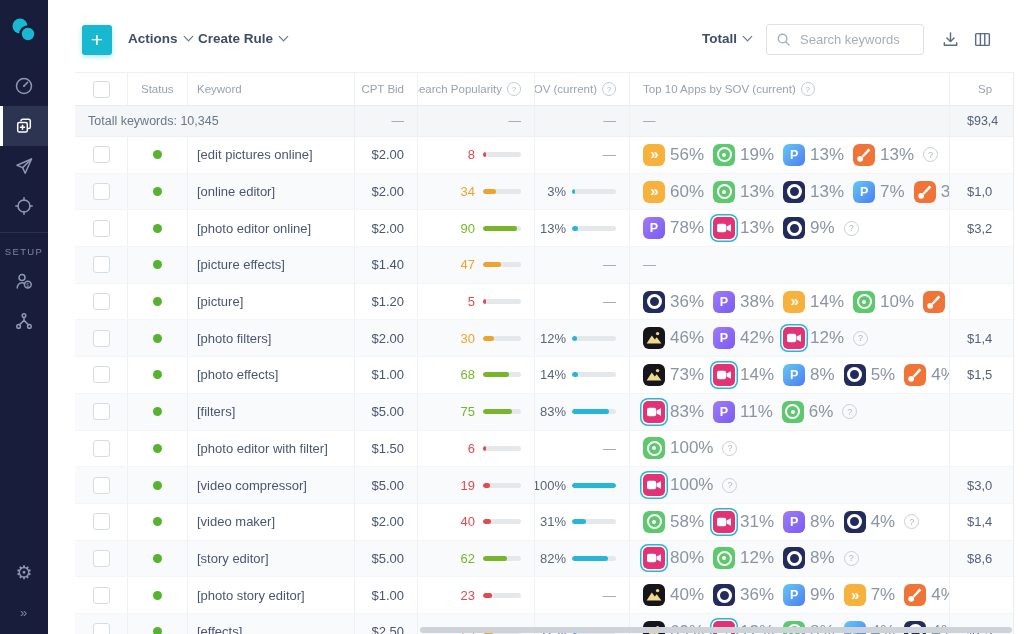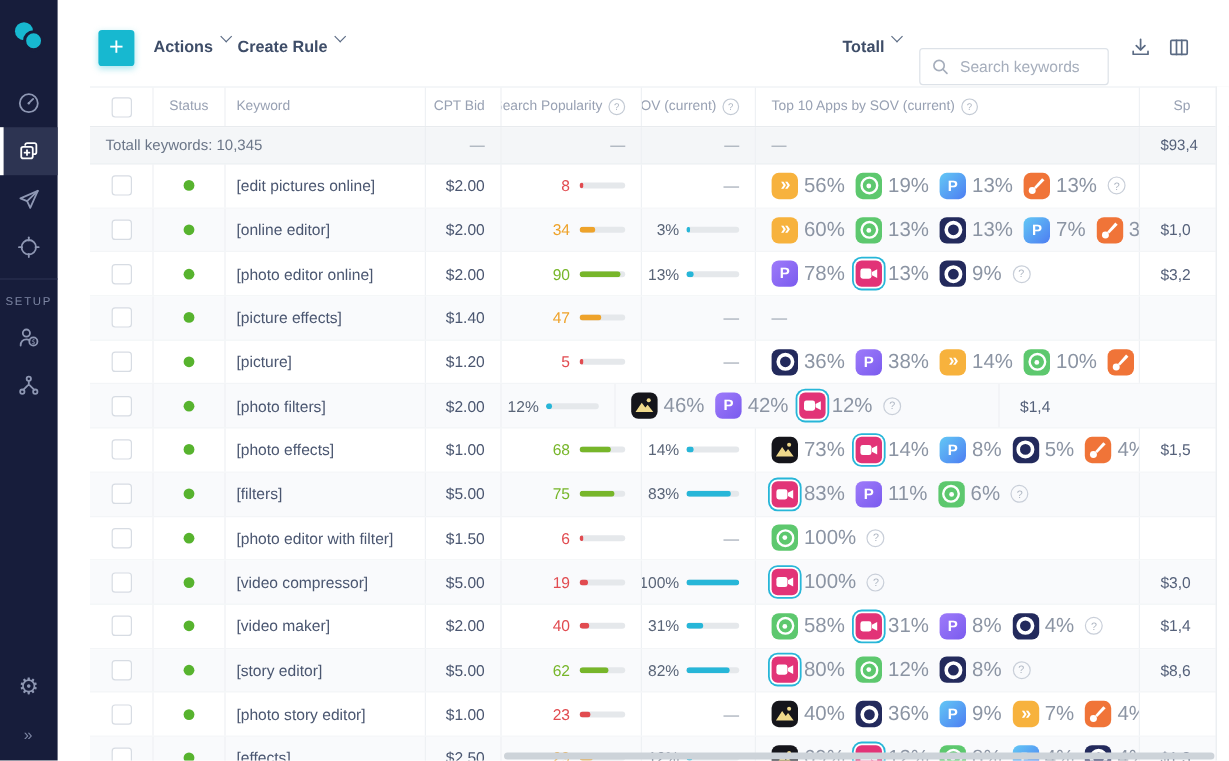--- a/index.html
+++ b/index.html
@@ -19,25 +19,25 @@
   .spacer{flex:1;}
   .gear-glyph{font-size:19px;color:#8e97b3;line-height:1;}
   .collapse-glyph{font-size:13px;color:#7d86a3;letter-spacing:1px;}
   
   .main{position:absolute;left:48px;top:0;right:0;bottom:0;background:#fff;}
   .toolbar{position:relative;height:72px;}
   .add-btn{position:absolute;left:34px;top:25px;width:30px;height:30px;background:#17b8d0;border:none;
            border-radius:3px;color:#fff;font-size:21px;line-height:28px;text-align:center;cursor:pointer;
            box-shadow:0 2px 5px rgba(23,184,208,.35);padding:0;font-family:inherit;}
   .tb-menu{position:absolute;top:31px;font-size:13.5px;font-weight:700;color:#3e4d68;cursor:pointer;
-           display:flex;align-items:flex-start;gap:7px;}
+           display:flex;align-items:center;gap:7px;}
   .chev{width:6px;height:6px;border-right:1.6px solid #5b6b84;border-bottom:1.6px solid #5b6b84;
         transform:rotate(45deg);margin-top:-4px;}
   .search-box{position:absolute;left:718px;top:24px;width:158px;height:31px;border:1px solid #dde2e8;
-              border-radius:3px;display:flex;align-items:center;padding:0 9px;box-sizing:border-box;gap:7px;background:#fff;margin-top:16px;}
+              border-radius:3px;display:flex;align-items:center;padding:0 9px;box-sizing:border-box;gap:7px;background:#fff;}
   .search-box input{border:none;outline:none;width:110px;font-size:13px;color:#55617a;font-family:inherit;background:transparent;}
   .search-box input::placeholder{color:#a6aebc;}
   .tb-icon{position:absolute;top:30px;cursor:pointer;}
   .tb-icon svg{stroke:#5b6b84;fill:none;stroke-width:1.5;stroke-linecap:round;stroke-linejoin:round;}
   
   .table{position:absolute;left:27px;top:72px;right:0;bottom:0;font-size:13px;color:#4a5670;}
   .tr{display:flex;align-items:stretch;}
   .td,.th{display:flex;align-items:center;border-right:1px solid #eef1f4;box-sizing:border-box;overflow:hidden;white-space:nowrap;}
   .c-check{width:53px;justify-content:center;}
   .c-status{width:60px;justify-content:center;}
@@ -489,20 +489,26 @@
 </div>
           <div class="tr row alt">
   <div class="td c-check">
               <span class="cb"></span>
             </div>
   <div class="td c-status">
               <span class="dot"></span>
             </div>
   <div class="td c-kw">[photo filters]</div>
   <div class="td c-bid">$2.00</div>
+  <div class="td c-pop">
+    <span class="num org">30</span>
+    <span class="bar">
+                <i style="width:30%;background:#eea32b"></i>
+              </span>
+  </div>
   <div class="td c-sov">
     <span class="sovnum">12%</span>
     <span class="bar sovbar">
                 <i style="width:12%;background:#27b6d8"></i>
               </span>
   </div>
   <div class="td c-apps">
               <span class="ai">
     <span class="ic" style="background:#15151b;color:#15151b">
                   <svg width="22" height="22" viewBox="0 0 22 22">

